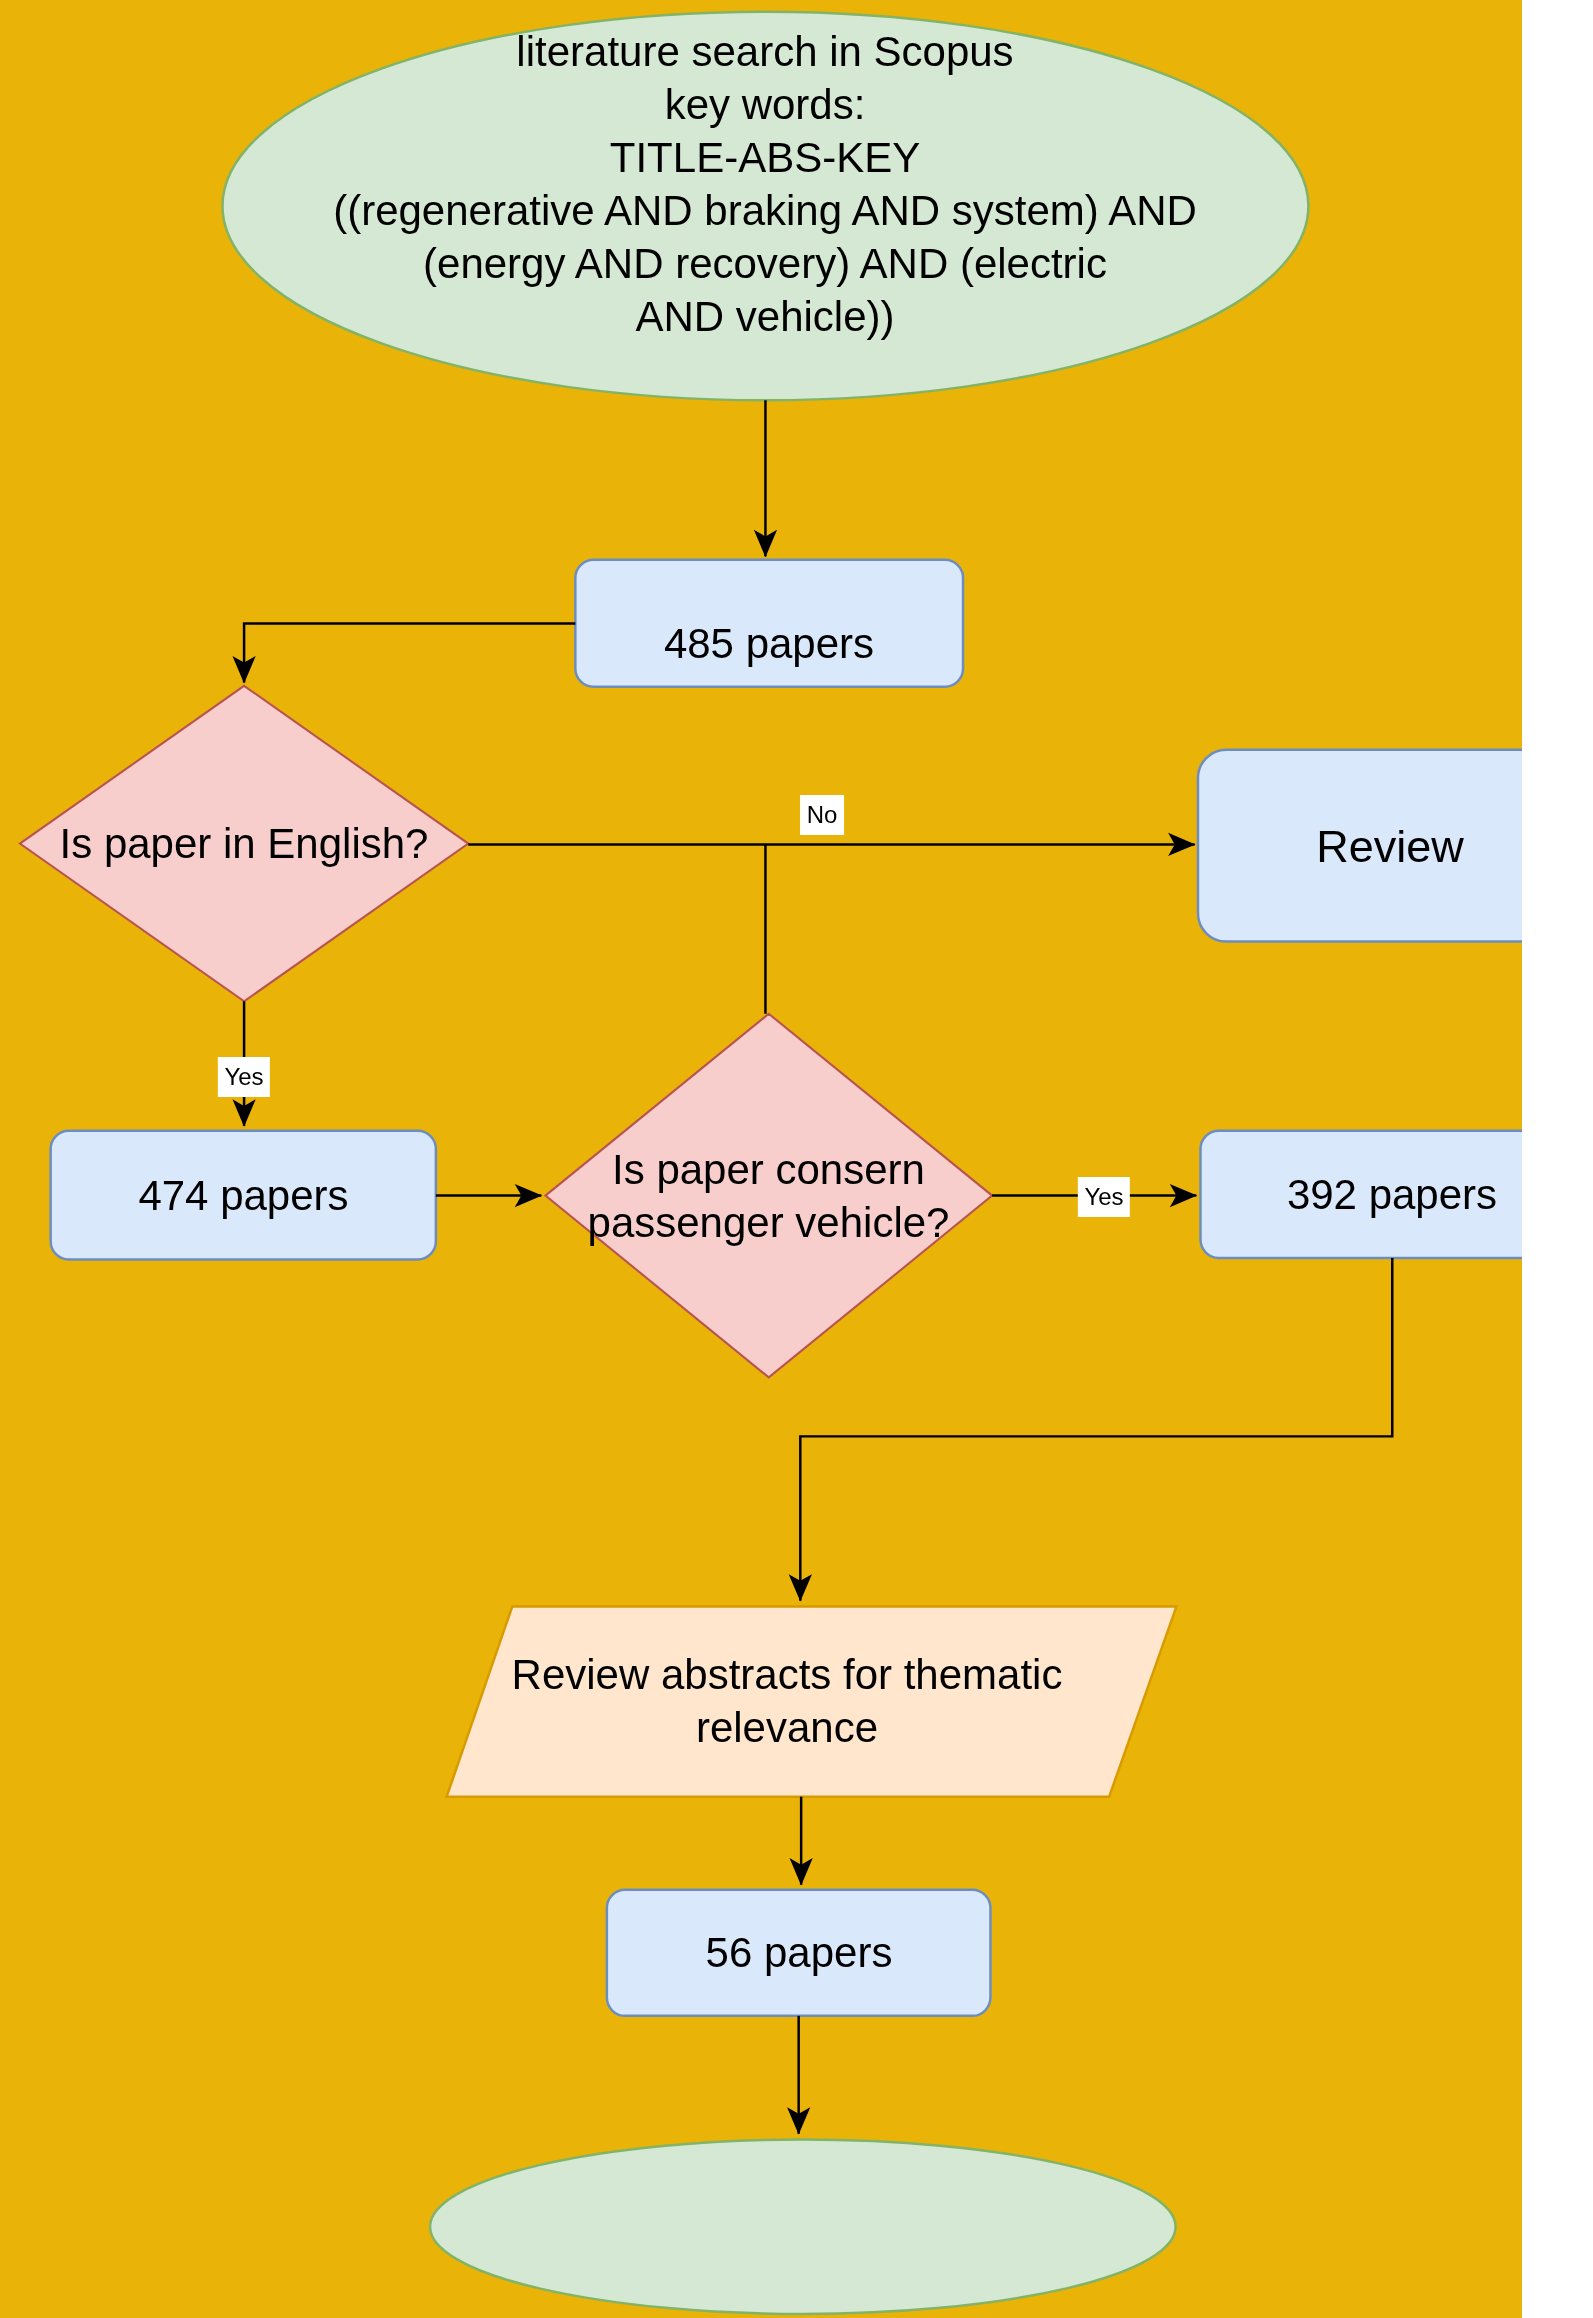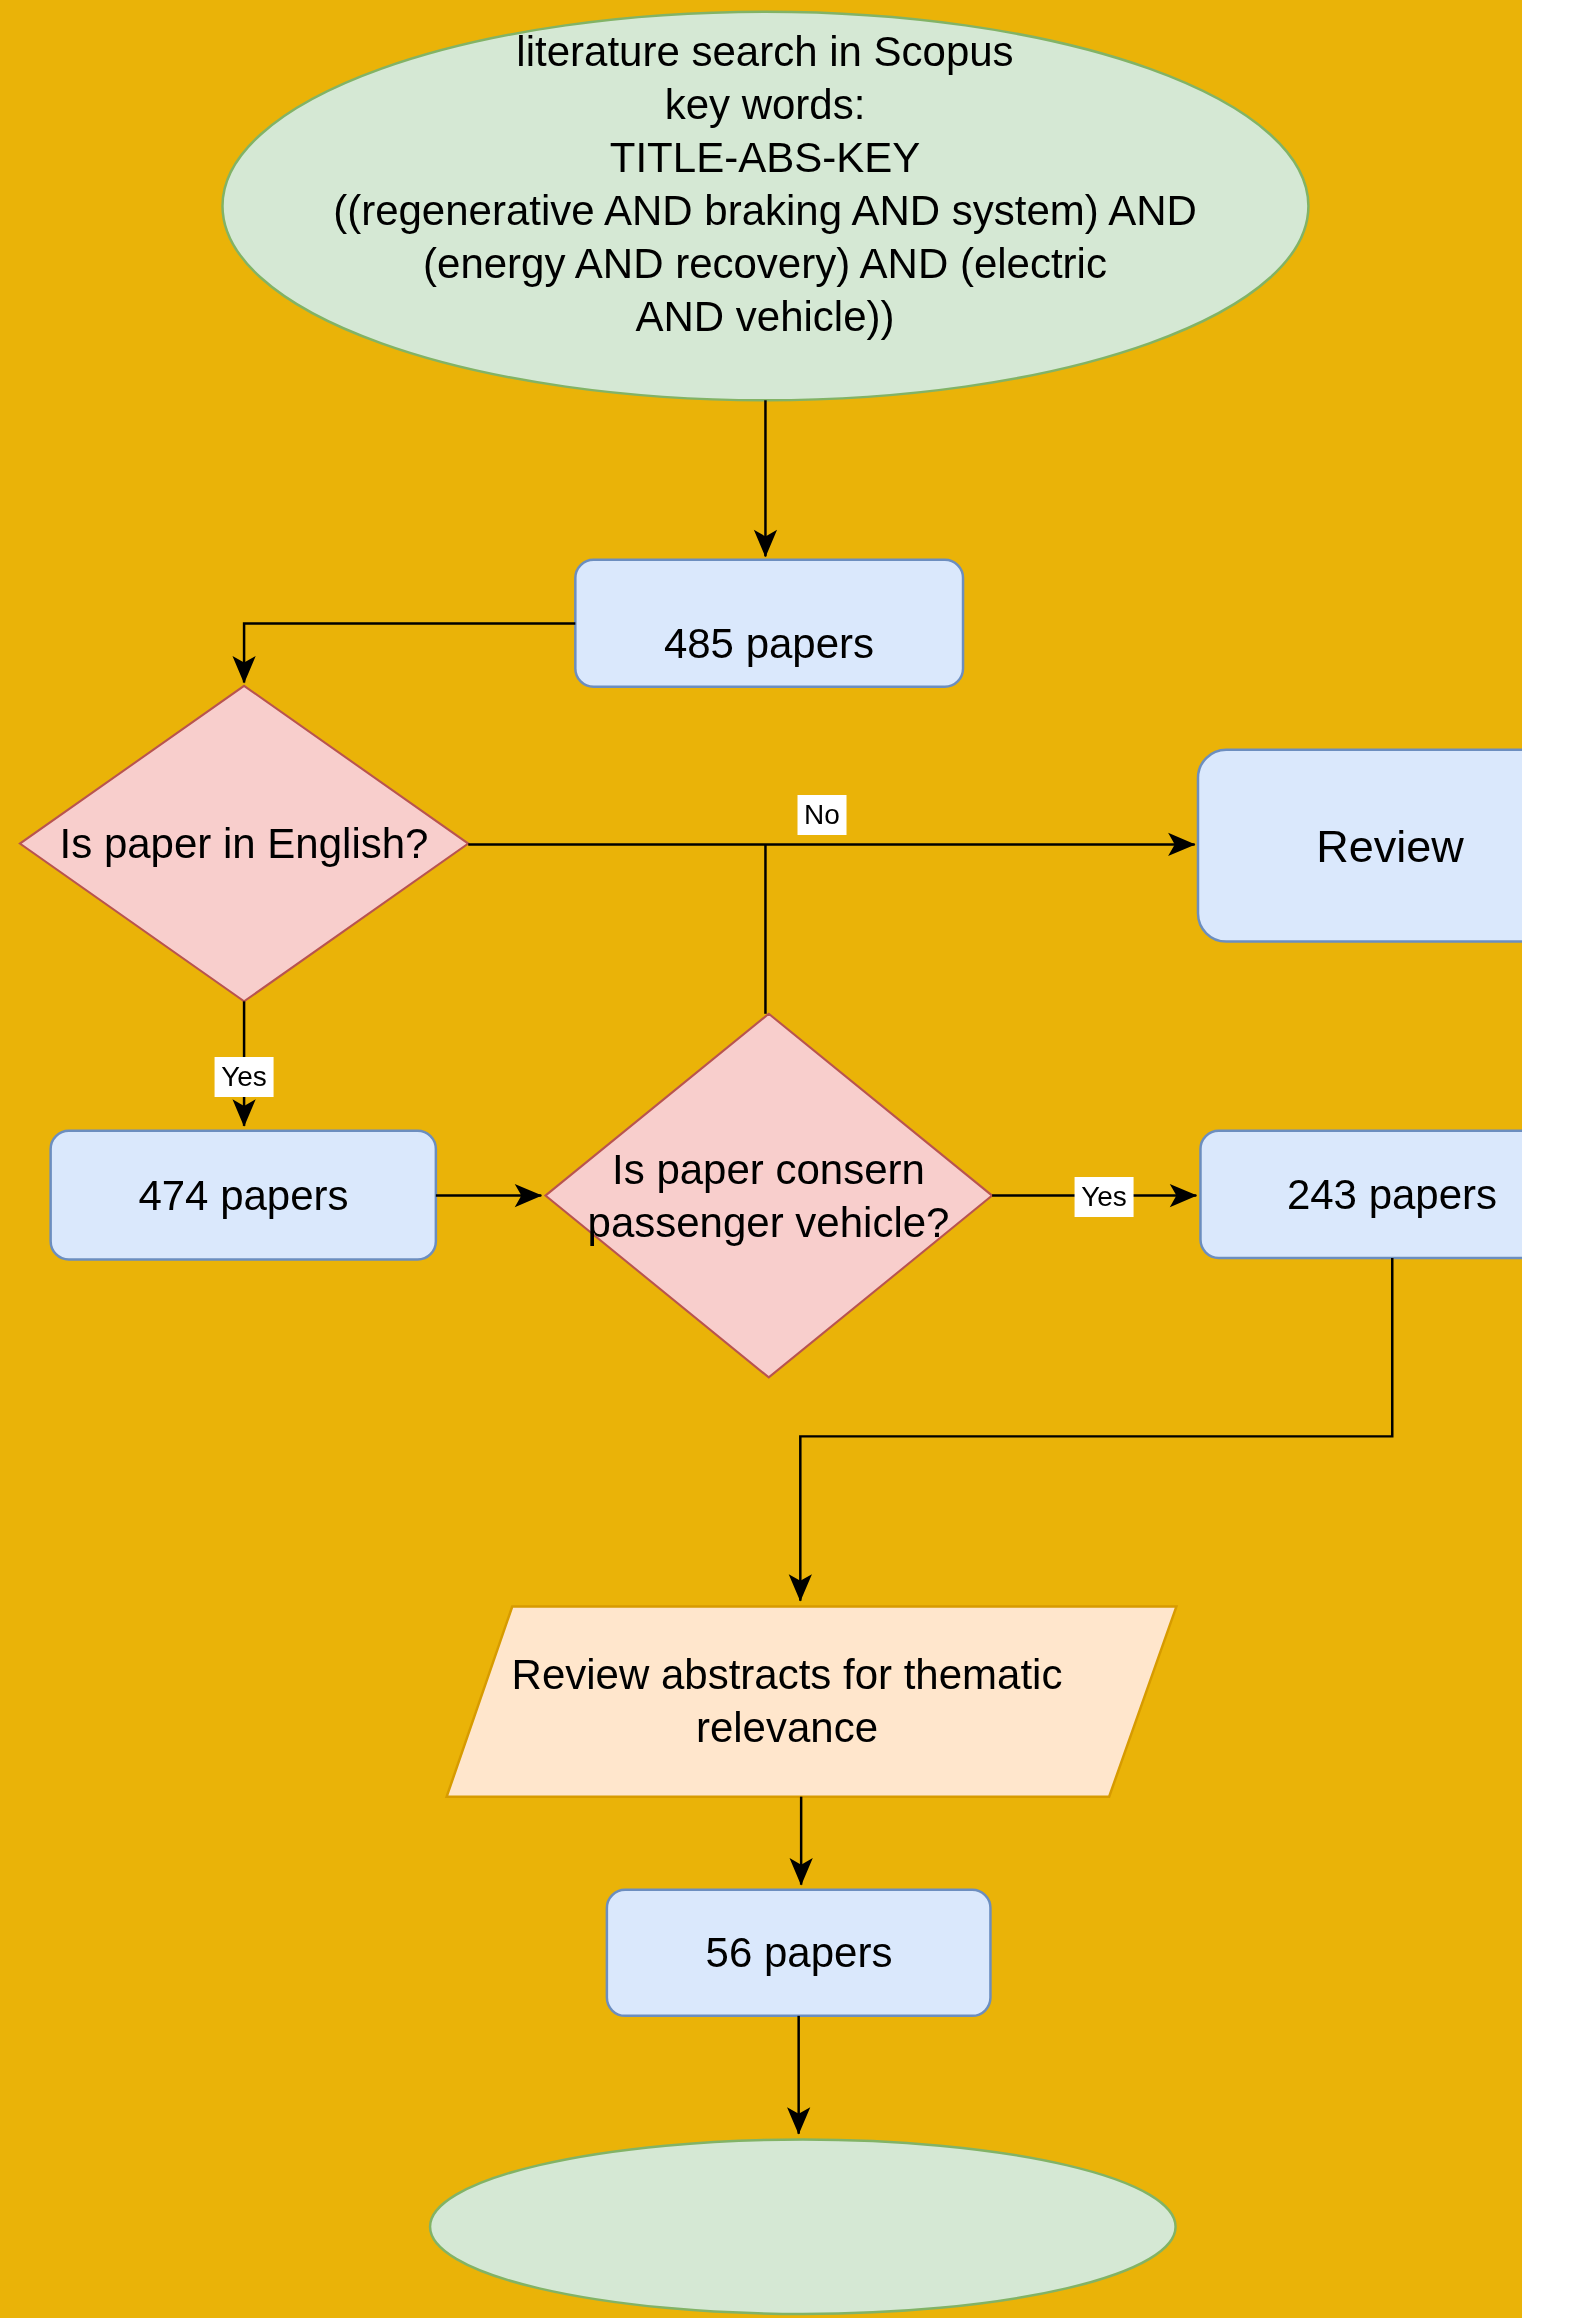--- a/index.html
+++ b/index.html
@@ -39,21 +39,21 @@
     box-sizing: border-box;
   }
   .node-label.large {
     font-size: 45px;
   }
   .edge-label {
     position: absolute;
     transform: translate(-50%, -50%);
     background: #ffffff;
     padding: 0 6.6px;
-    font-size: 28px;
+    font-size: 24px;
     line-height: 40px;
     color: #000000;
     pointer-events: none;
   }
 </style>
 </head>
 <body>
 
 <div class="canvas">
 
@@ -116,21 +116,21 @@
 
   <div class="node-label" style="left:20px; top:686px; width:448px; height:315px;">Is paper in English?</div>
 
   <div class="node-label large" style="left:1198px; top:750px; width:384px; height:192px;">Review</div>
 
   <div class="node-label" style="left:51px; top:1131px; width:385px; height:129px;">474 papers</div>
 
   <div class="node-label" style="left:545px; top:1014px; width:447px; height:364px;">Is paper consern
 passenger vehicle?</div>
 
-  <div class="node-label" style="left:1200px; top:1131px; width:384px; height:127px;">243 papers</div>
+  <div class="node-label" style="left:1200px; top:1131px; width:384px; height:127px;">392 papers</div>
 
   <div class="node-label" style="left:422px; top:1606px; width:730px; height:190px;">Review abstracts for thematic
 relevance</div>
 
   <div class="node-label" style="left:607px; top:1889px; width:384px; height:126px;">56 papers</div>
 
 
   <div class="edge-label" style="left:822px; top:815px;">No</div>
 
   <div class="edge-label" style="left:244px; top:1077px;">Yes</div>

